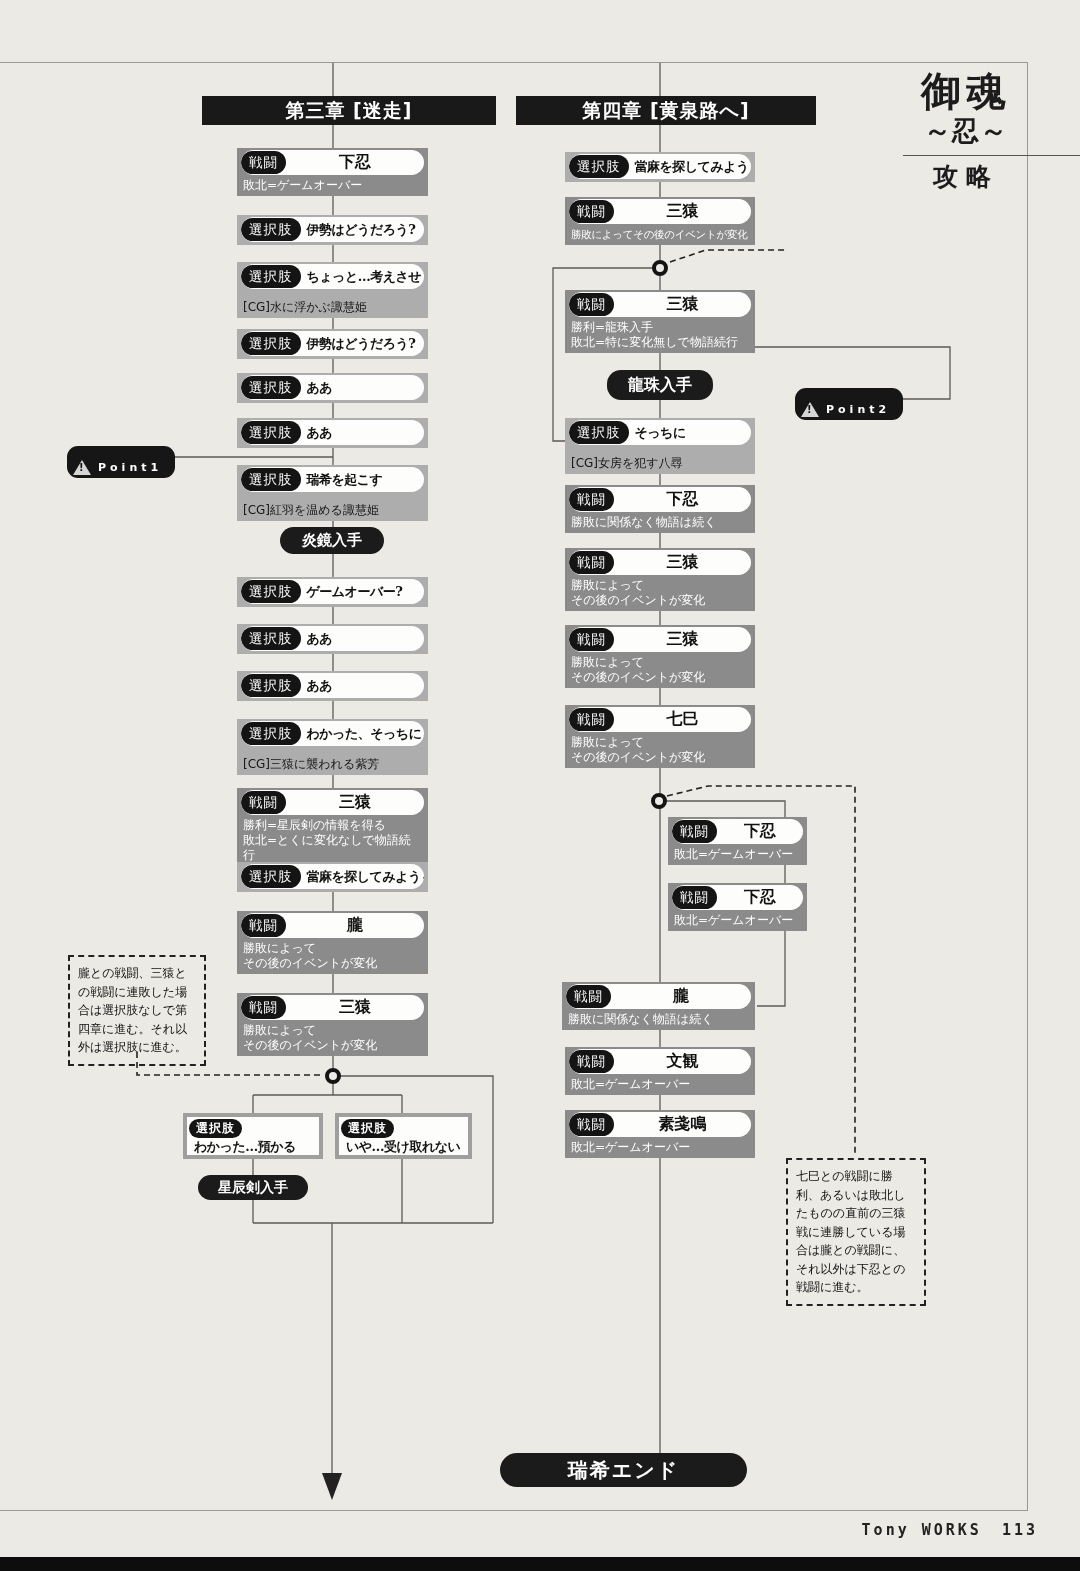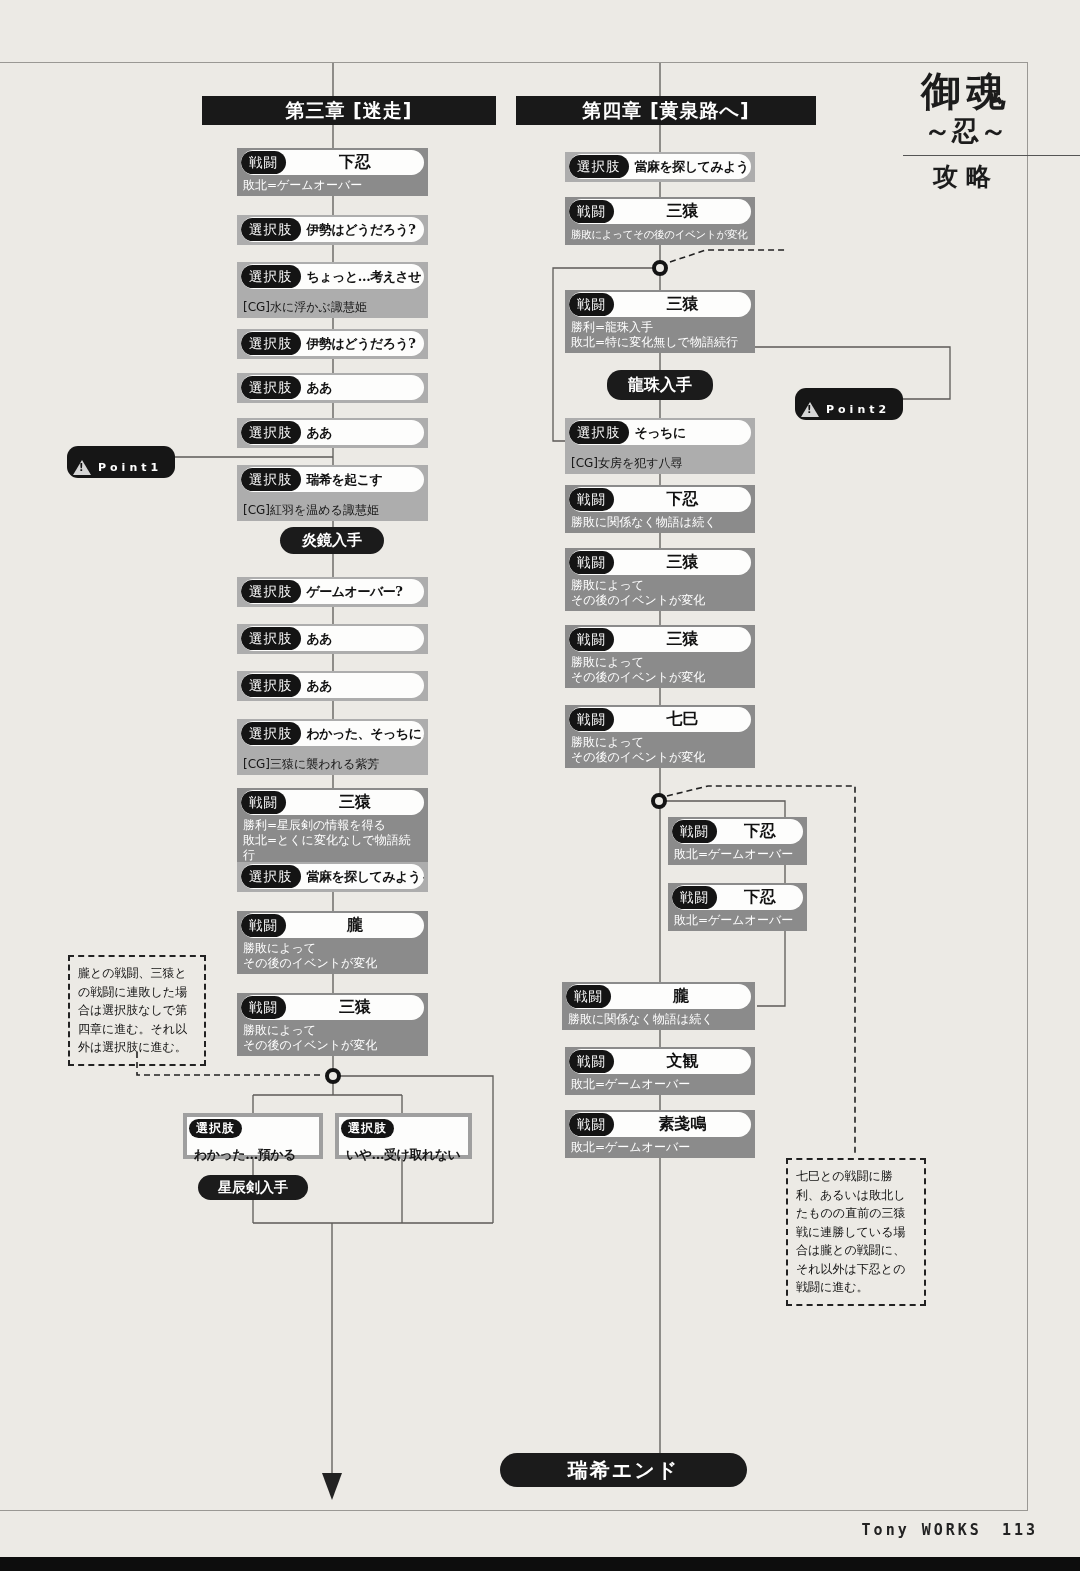--- a/index.html
+++ b/index.html
@@ -25,21 +25,21 @@
   .csub{color:#161616;font-size:12px;line-height:15px;padding:11px 2px 0;white-space:pre-line;}
   .tight{font-size:10.5px;letter-spacing:-0.3px;}
   
   .pill{position:absolute;background:#1b1b1b;color:#fff;border-radius:14px;text-align:center;
         font-weight:bold;white-space:nowrap;}
   
   .branch{position:absolute;box-sizing:border-box;background:#fdfdfc;border:4px solid #9f9f9f;}
   .branch .boval{display:inline-block;background:#141414;color:#fff;border-radius:10px;
         font-size:12px;font-weight:bold;padding:1px 7px;margin:1px 0 0 2px;letter-spacing:1px;}
   .branch .btext{display:block;font-family:"DejaVu Serif","Liberation Serif",serif;font-weight:bold;
-        font-size:13px;padding:0 0 0 7px;letter-spacing:-0.5px;margin-top:8px;}
+        font-size:13px;padding:0 0 0 7px;letter-spacing:-0.5px;}
   
   .note{position:absolute;box-sizing:border-box;border:2px dashed #222;padding:7px 8px;
         font-size:12px;line-height:18.5px;color:#111;}
   
   .point{position:absolute;height:21px;background:#161616;border-radius:11px;display:flex;
          align-items:center;padding:11px 13px 0 6px;gap:7px;}
   .tri{position:relative;width:0;height:0;border-left:9px solid transparent;
        border-right:9px solid transparent;border-bottom:15px solid #d6d6d6;}
   .tri::after{content:"!";position:absolute;left:-3px;top:2px;font-size:10px;font-weight:bold;color:#111;}
   .plabel{color:#fff;font-size:11px;font-weight:bold;letter-spacing:4px;}

